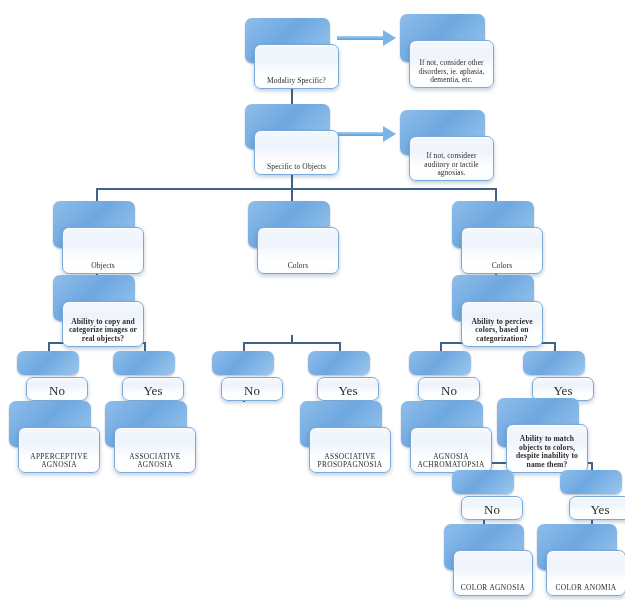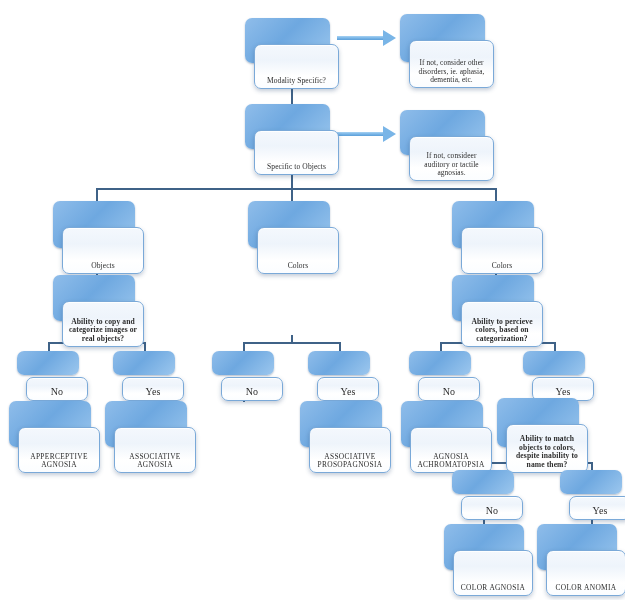--- a/index.html
+++ b/index.html
@@ -83,21 +83,21 @@
   .node .label {
     color: #2c2c2c;
     line-height: 1.16;
     letter-spacing: 0.1px;
   }
 
   
   .t-plain .label   { font-size: 7.5px; font-weight: normal; }
   .t-question .label{ font-size: 7.6px; font-weight: bold; }
   .t-note .label    { font-size: 7.4px; font-weight: normal; }
-  .t-yn .label      { font-size: 10px; font-weight: normal; }
+  .t-yn .label      { font-size: 13px; font-weight: normal; }
   .t-dx .label      { font-size: 7.4px; font-weight: normal; letter-spacing: 0.35px; }
 </style>
 </head>
 <body>
 
 <div id="canvas">
 
   <div class="conn v" style="left:291px; top:72px; height:34px;"></div>
 
   <div class="conn v" style="left:291px; top:157px; height:32px;"></div>

